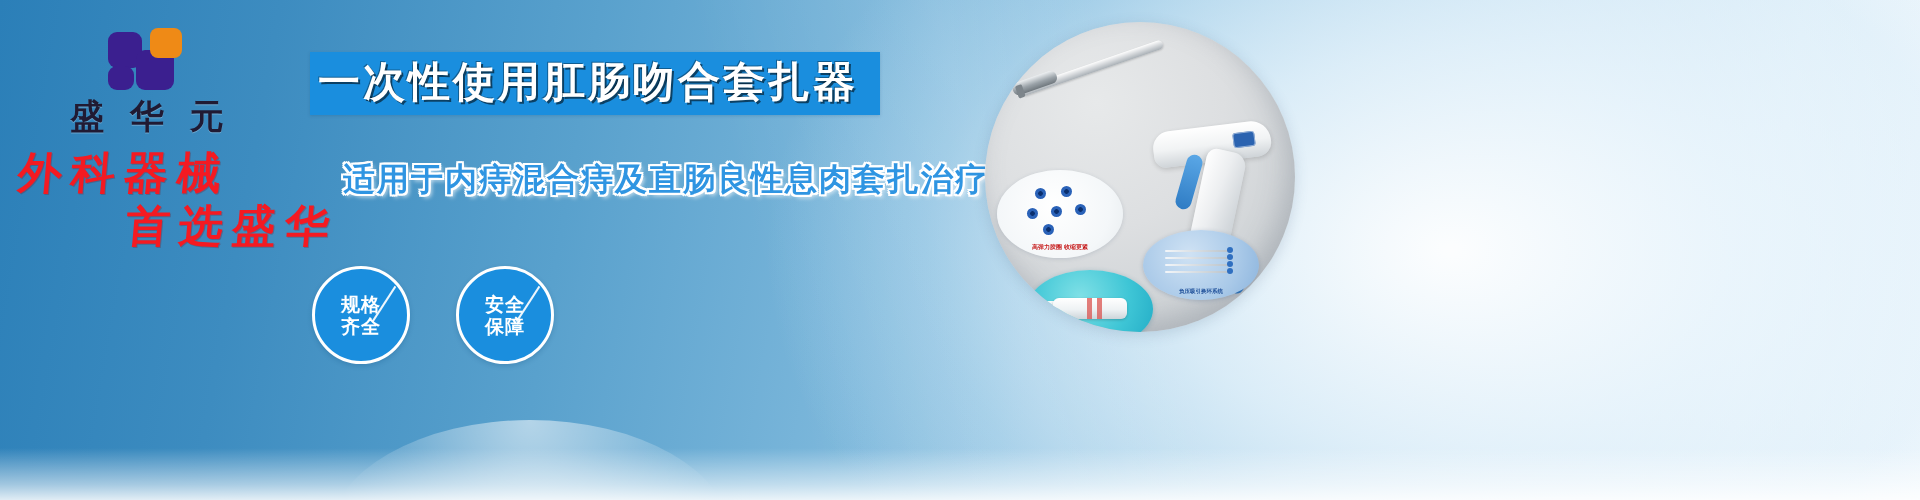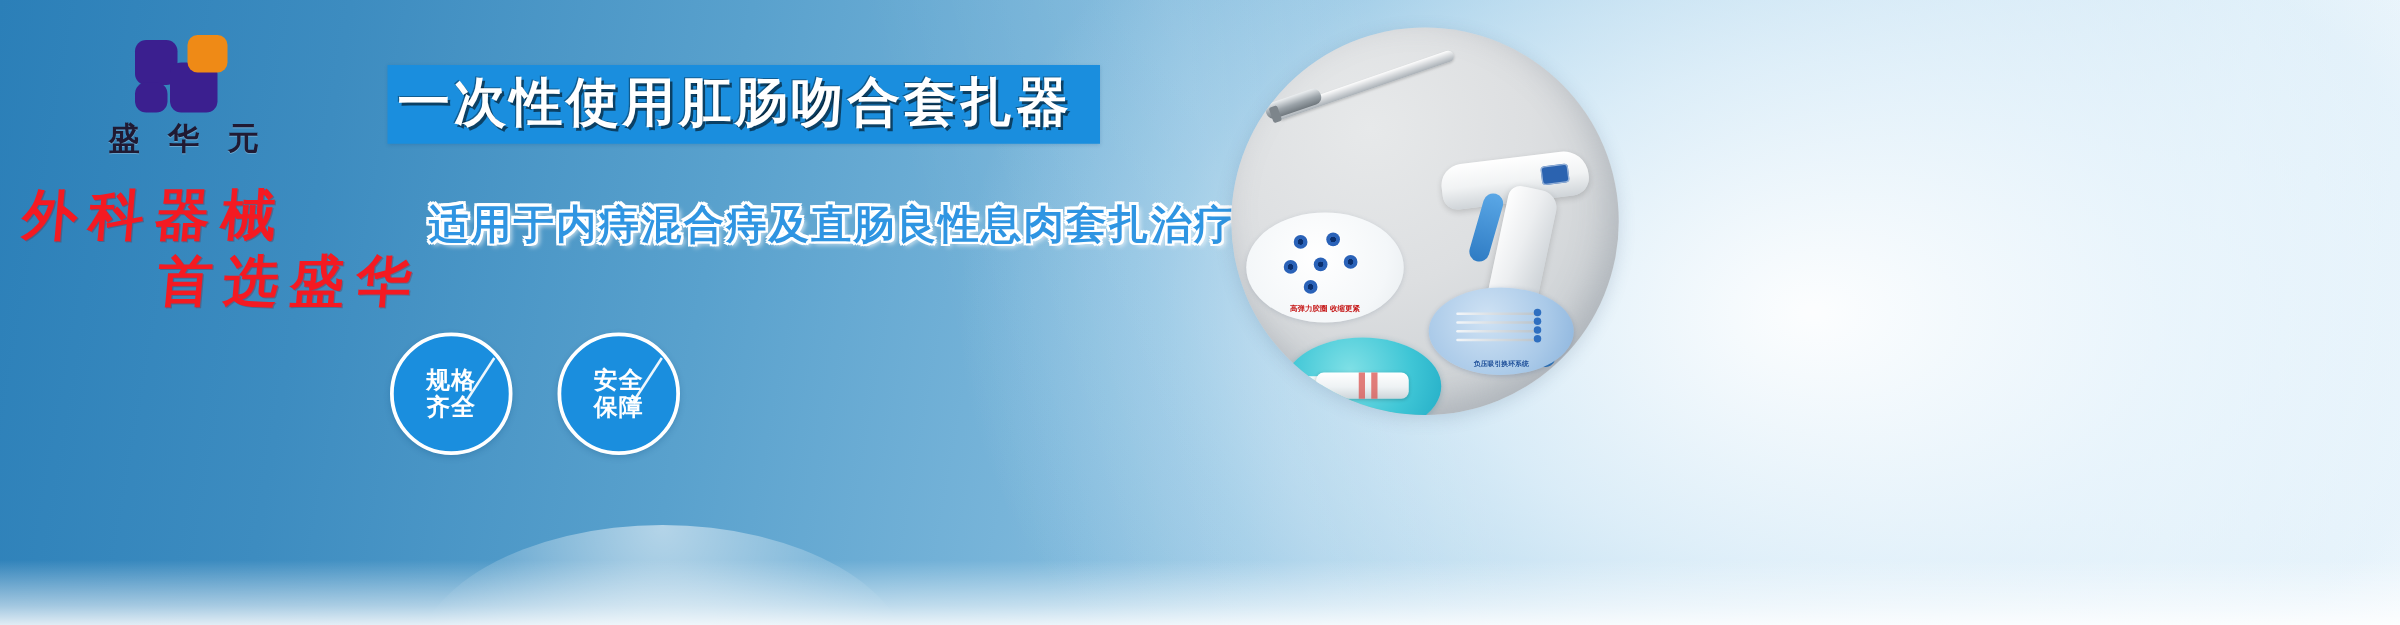--- a/index.html
+++ b/index.html
@@ -23,21 +23,21 @@
     pointer-events:none;}
 
   
   #logo{position:absolute;left:63px;top:28px;width:175px;height:100px;}
   #logo-mark{position:relative;width:86px;height:62px;margin:0 auto;}
   .lg{position:absolute;border-radius:9px;background:#3b1f8f;}
   .lg.b1{left:0px;  top:4px;  width:34px;height:36px;}
   .lg.b2{left:28px; top:22px; width:38px;height:40px;}
   .lg.b3{left:0px;  top:38px; width:26px;height:24px;}
   .lg.orange{left:42px;top:0px;width:32px;height:30px;background:#ef8a16;border-radius:8px;}
-  #logo-name{margin-top:4px;text-align:center;font-size:25px;letter-spacing:7px;
+  #logo-name{margin-top:4px;text-align:center;font-size:34px;letter-spacing:7px;
     color:#201a33;font-weight:700;text-shadow:0 1px 0 rgba(255,255,255,0.25);
     font-family:"DejaVu Sans","Liberation Sans",sans-serif;}
 
   
   #calli{position:absolute;left:18px;top:150px;width:330px;}
   .calli-line{color:#f41a22;font-weight:700;font-size:44px;letter-spacing:9px;
     font-family:"DejaVu Serif","Liberation Serif",serif;
     text-shadow:1px 1px 0 rgba(140,0,0,0.25);
     transform:skewX(-5deg);line-height:1.06;}
   .calli-line.l2{margin-left:108px;margin-top:6px;}
@@ -53,21 +53,21 @@
   
   #subtitle{position:absolute;left:298px;top:158px;color:#2f95e2;font-weight:700;
     font-size:32px;letter-spacing:2px;white-space:nowrap;
     font-family:"DejaVu Sans","Liberation Sans",sans-serif;
     text-shadow:
       2px 0 0 #fff,-2px 0 0 #fff,0 2px 0 #fff,0 -2px 0 #fff,
       2px 2px 0 #fff,-2px 2px 0 #fff,2px -2px 0 #fff,-2px -2px 0 #fff,
       3px 3px 4px rgba(255,255,255,0.8); margin-left: 45px;}
 
   
-  #badges{position:absolute;left:312px;top:266px;display:flex;gap:36px;}
+  #badges{position:absolute;left:312px;top:266px;display:flex;gap:46px;}
   .badge{position:relative;width:92px;height:92px;border-radius:50%;
     background:#1a8ede;border:3px solid #ffffff;
     box-shadow:0 2px 5px rgba(10,70,120,0.22);
     display:flex;flex-direction:column;align-items:center;justify-content:center;
     overflow:hidden;}
   .badge .slash{position:absolute;width:2px;height:42px;background:rgba(255,255,255,0.92);
     transform:rotate(33deg);right:22px;top:14px;}
   .badge .bt{color:#ffffff;font-size:19px;font-weight:700;line-height:1.18;letter-spacing:1px;
     font-family:"DejaVu Sans","Liberation Sans",sans-serif;z-index:2;}
 

